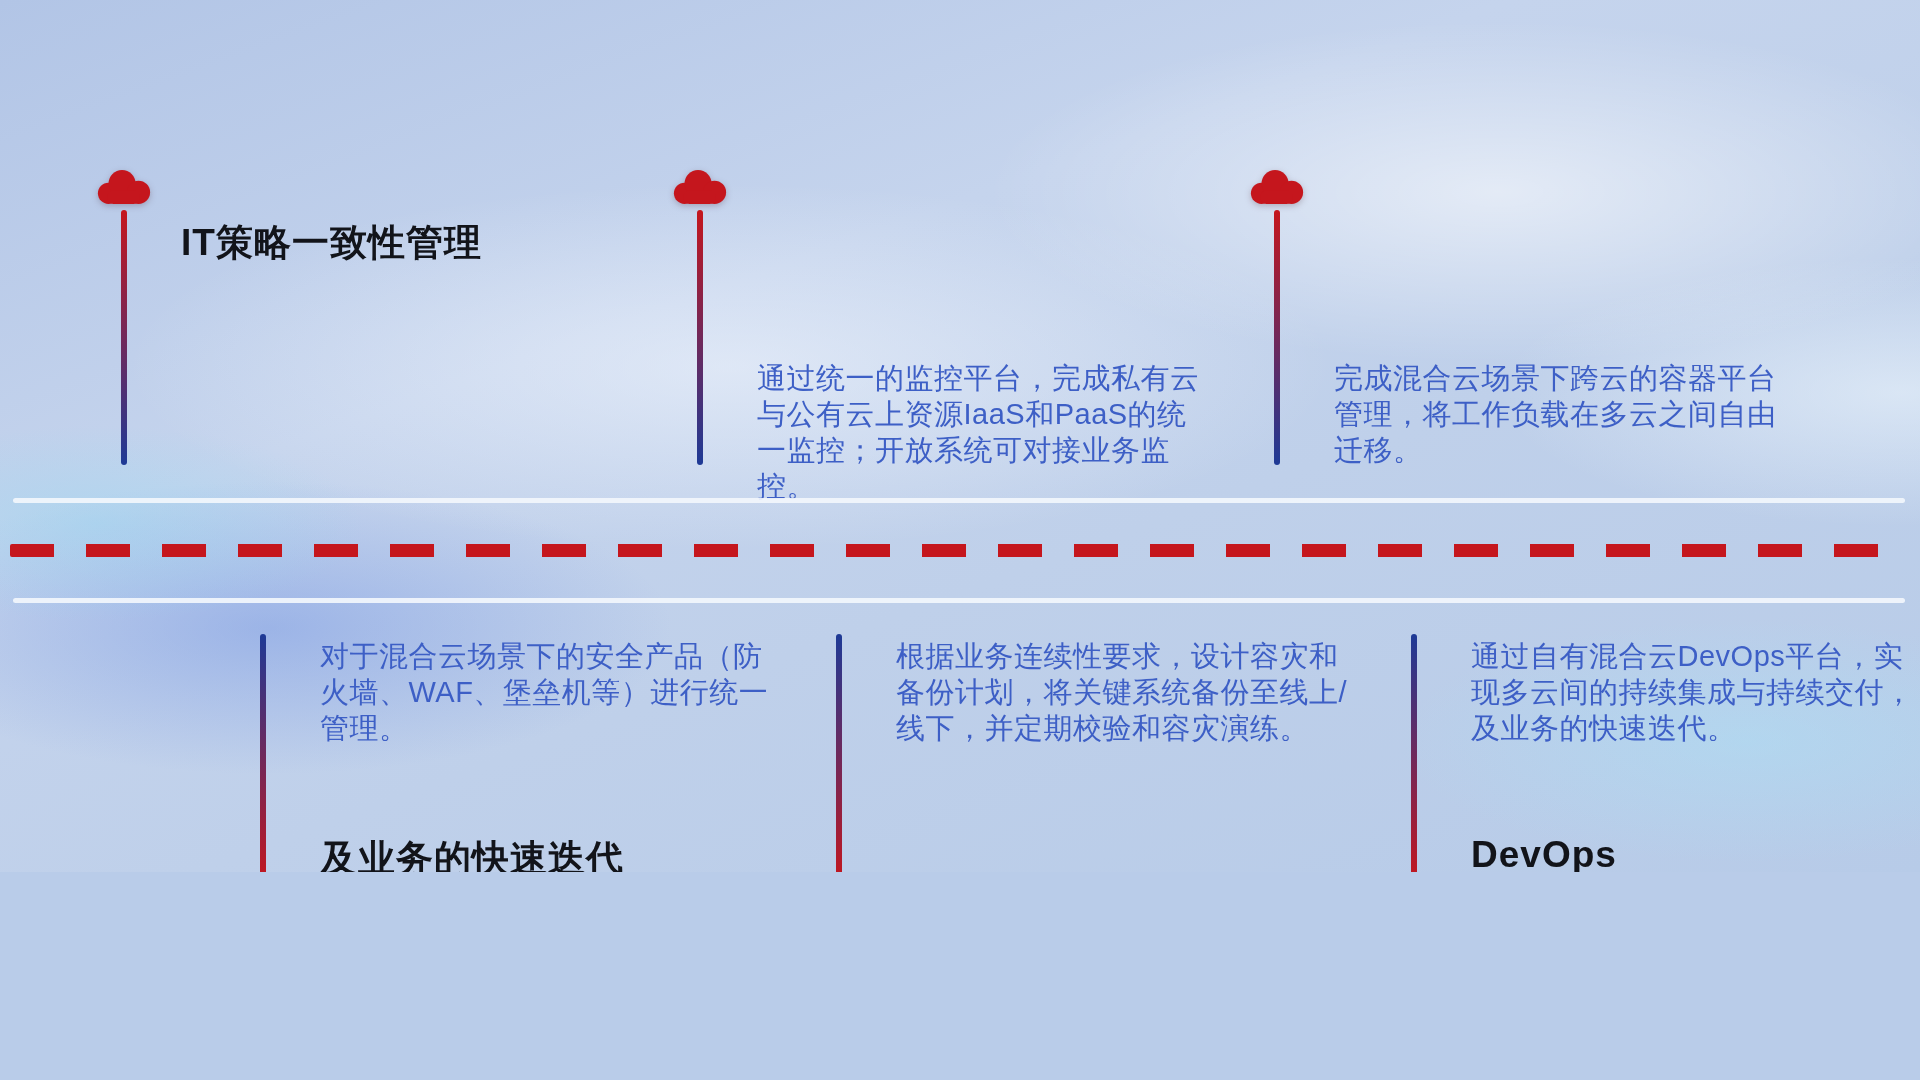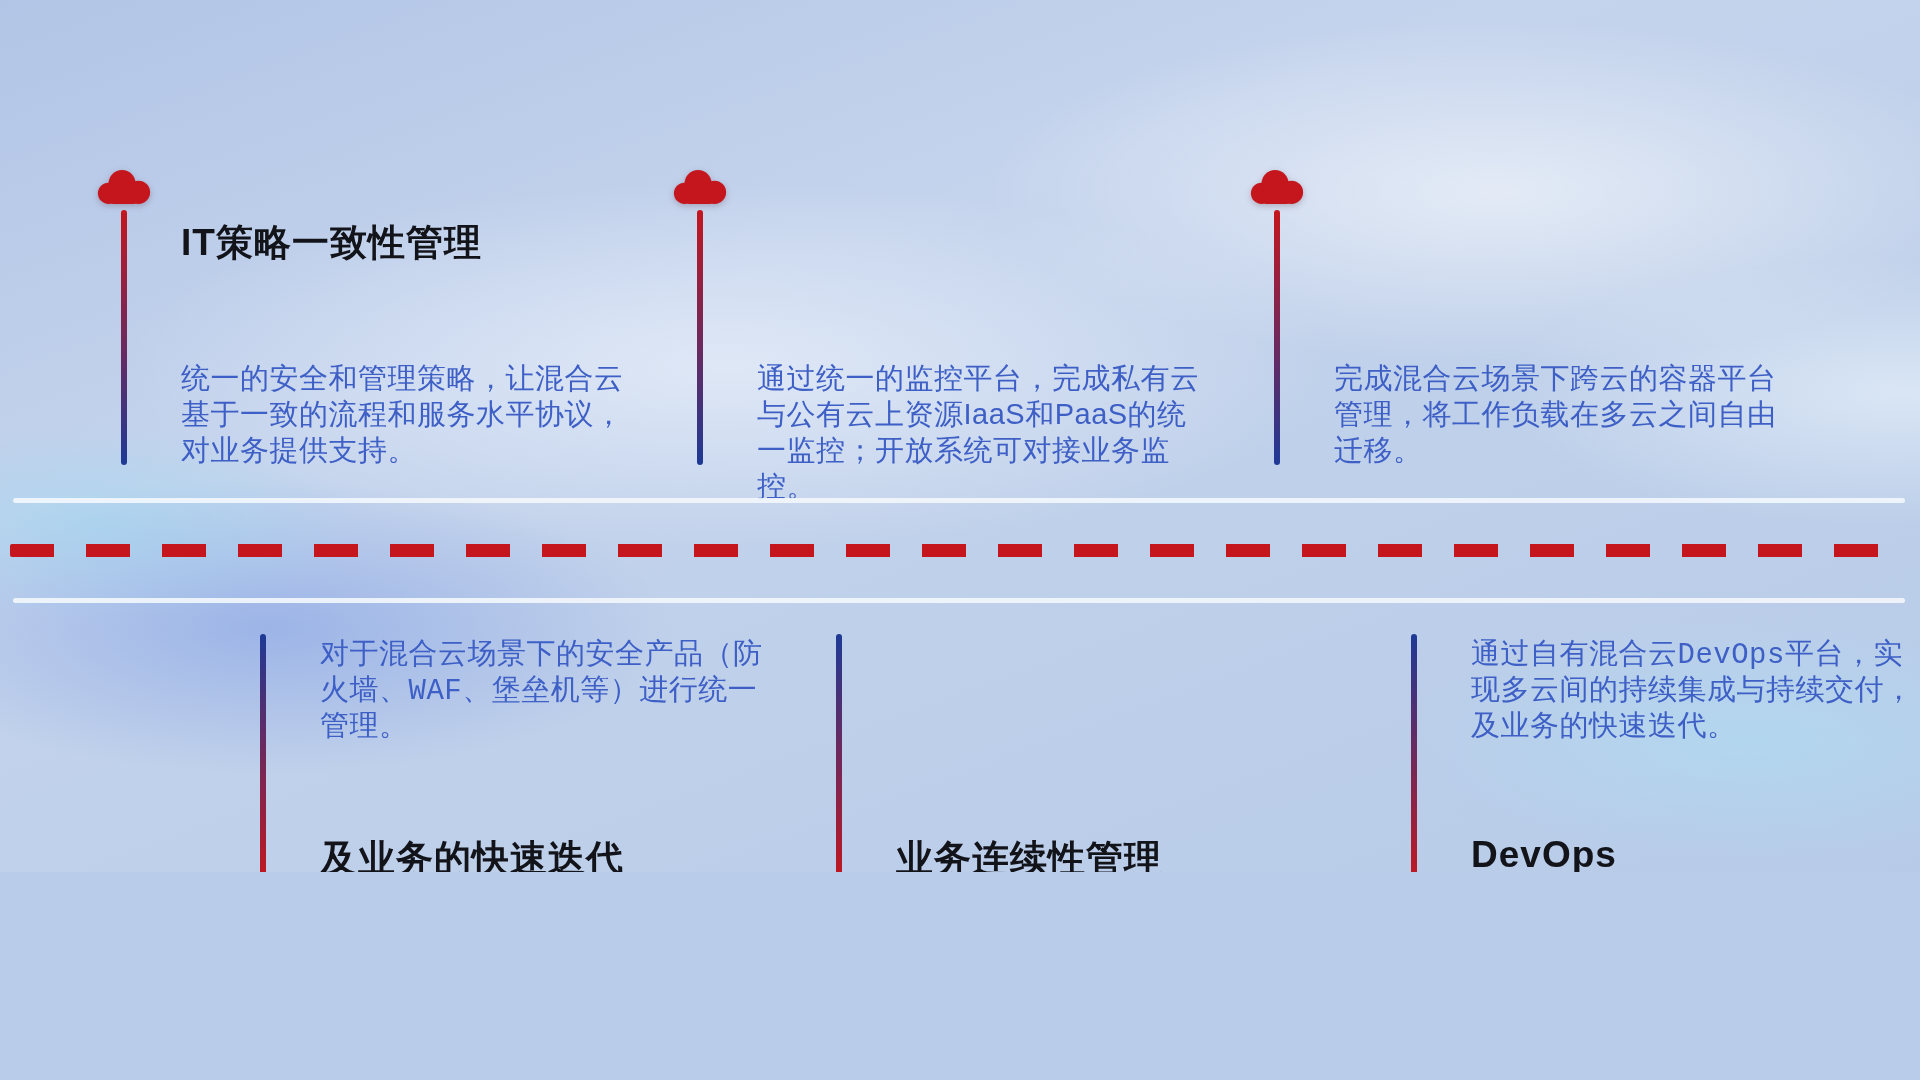--- a/index.html
+++ b/index.html
@@ -74,21 +74,21 @@
     position: absolute;
     left: 57px;
     margin: 0;
     width: 452px;
     font-size: 29px;
     line-height: 36px;
     color: var(--desc-color, #3d5fc6);
     letter-spacing: 0.5px;
   }
   .item-top .desc { top: 192px; }
-  .item-bottom .desc { top: 18px; font-family: Liberation Mono, monospace; }
+  .item-bottom .desc { top: 18px; }
 
   .divider-solid {
     position: absolute;
     left: 13px;
     right: 15px;
     height: 5px;
     border-radius: 3px;
     background: var(--divider-color, #f2f6fc);
     opacity: 0.92;
   }
@@ -120,21 +120,20 @@
     <span class="cloud">
       <svg class="cloud-svg" viewBox="0 0 60 38" aria-hidden="true">
         <circle cx="14" cy="26" r="11"></circle>
           <circle cx="28" cy="16" r="14"></circle>
           <circle cx="45" cy="25" r="12"></circle>
           <rect x="13" y="23" width="33" height="14" rx="6"></rect>
       </svg>
     </span>
     <span class="stem"></span>
     <h2 class="title">IT策略一致性管理</h2>
-    <p class="desc">统一的安全和管理策略，让混合云基于一致的流程和服务水平协议，对业务提供支持。</p>
   </div>
 
   <div class="item item-top" style="left:700px">
     <span class="cloud">
       <svg class="cloud-svg" viewBox="0 0 60 38" aria-hidden="true">
         <circle cx="14" cy="26" r="11"></circle>
           <circle cx="28" cy="16" r="14"></circle>
           <circle cx="45" cy="25" r="12"></circle>
           <rect x="13" y="23" width="33" height="14" rx="6"></rect>
       </svg>
@@ -169,21 +168,21 @@
         <circle cx="14" cy="26" r="11"></circle>
           <circle cx="28" cy="16" r="14"></circle>
           <circle cx="45" cy="25" r="12"></circle>
           <rect x="13" y="23" width="33" height="14" rx="6"></rect>
       </svg>
     </span>
   </div>
 
   <div class="item item-bottom" style="left:839px">
     <span class="stem"></span>
-    <h2 class="title">业务连续性管理</h2>
+    <p class="desc">根据业务连续性要求，设计容灾和备份计划，将关键系统备份至线上/线下，并定期校验和容灾演练。</p>
     <span class="cloud">
       <svg class="cloud-svg" viewBox="0 0 60 38" aria-hidden="true">
         <circle cx="14" cy="26" r="11"></circle>
           <circle cx="28" cy="16" r="14"></circle>
           <circle cx="45" cy="25" r="12"></circle>
           <rect x="13" y="23" width="33" height="14" rx="6"></rect>
       </svg>
     </span>
   </div>
 

